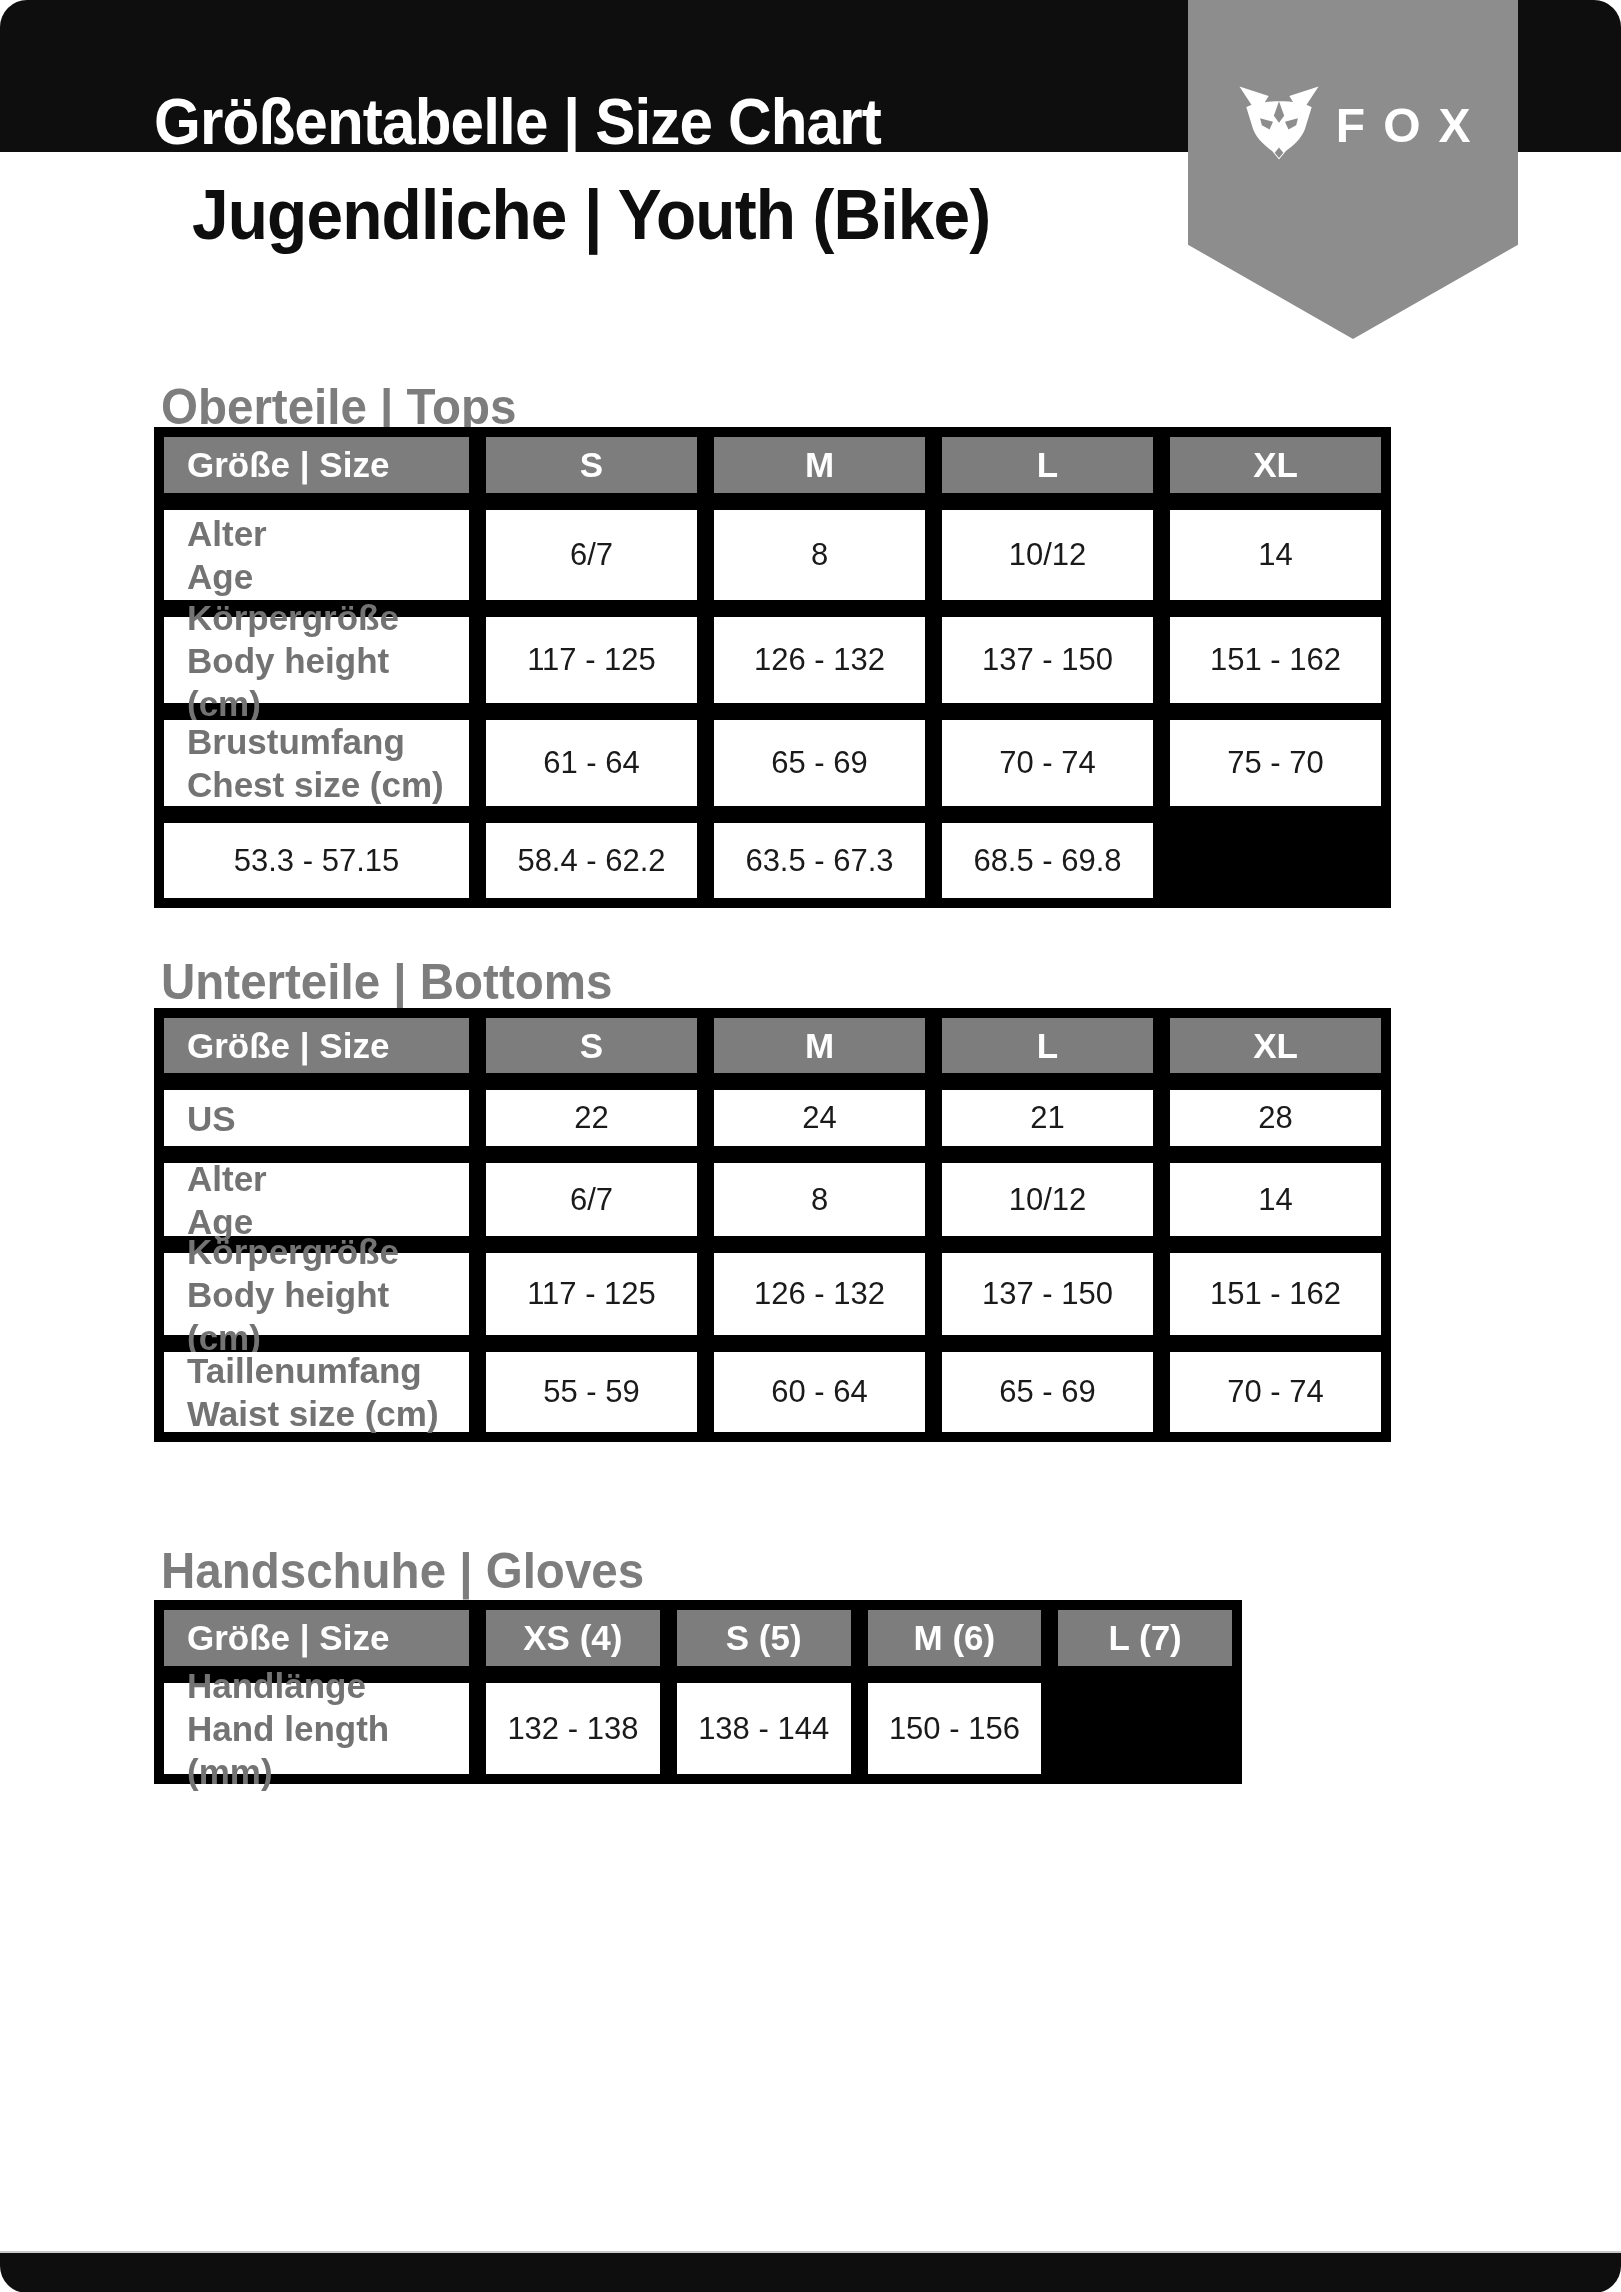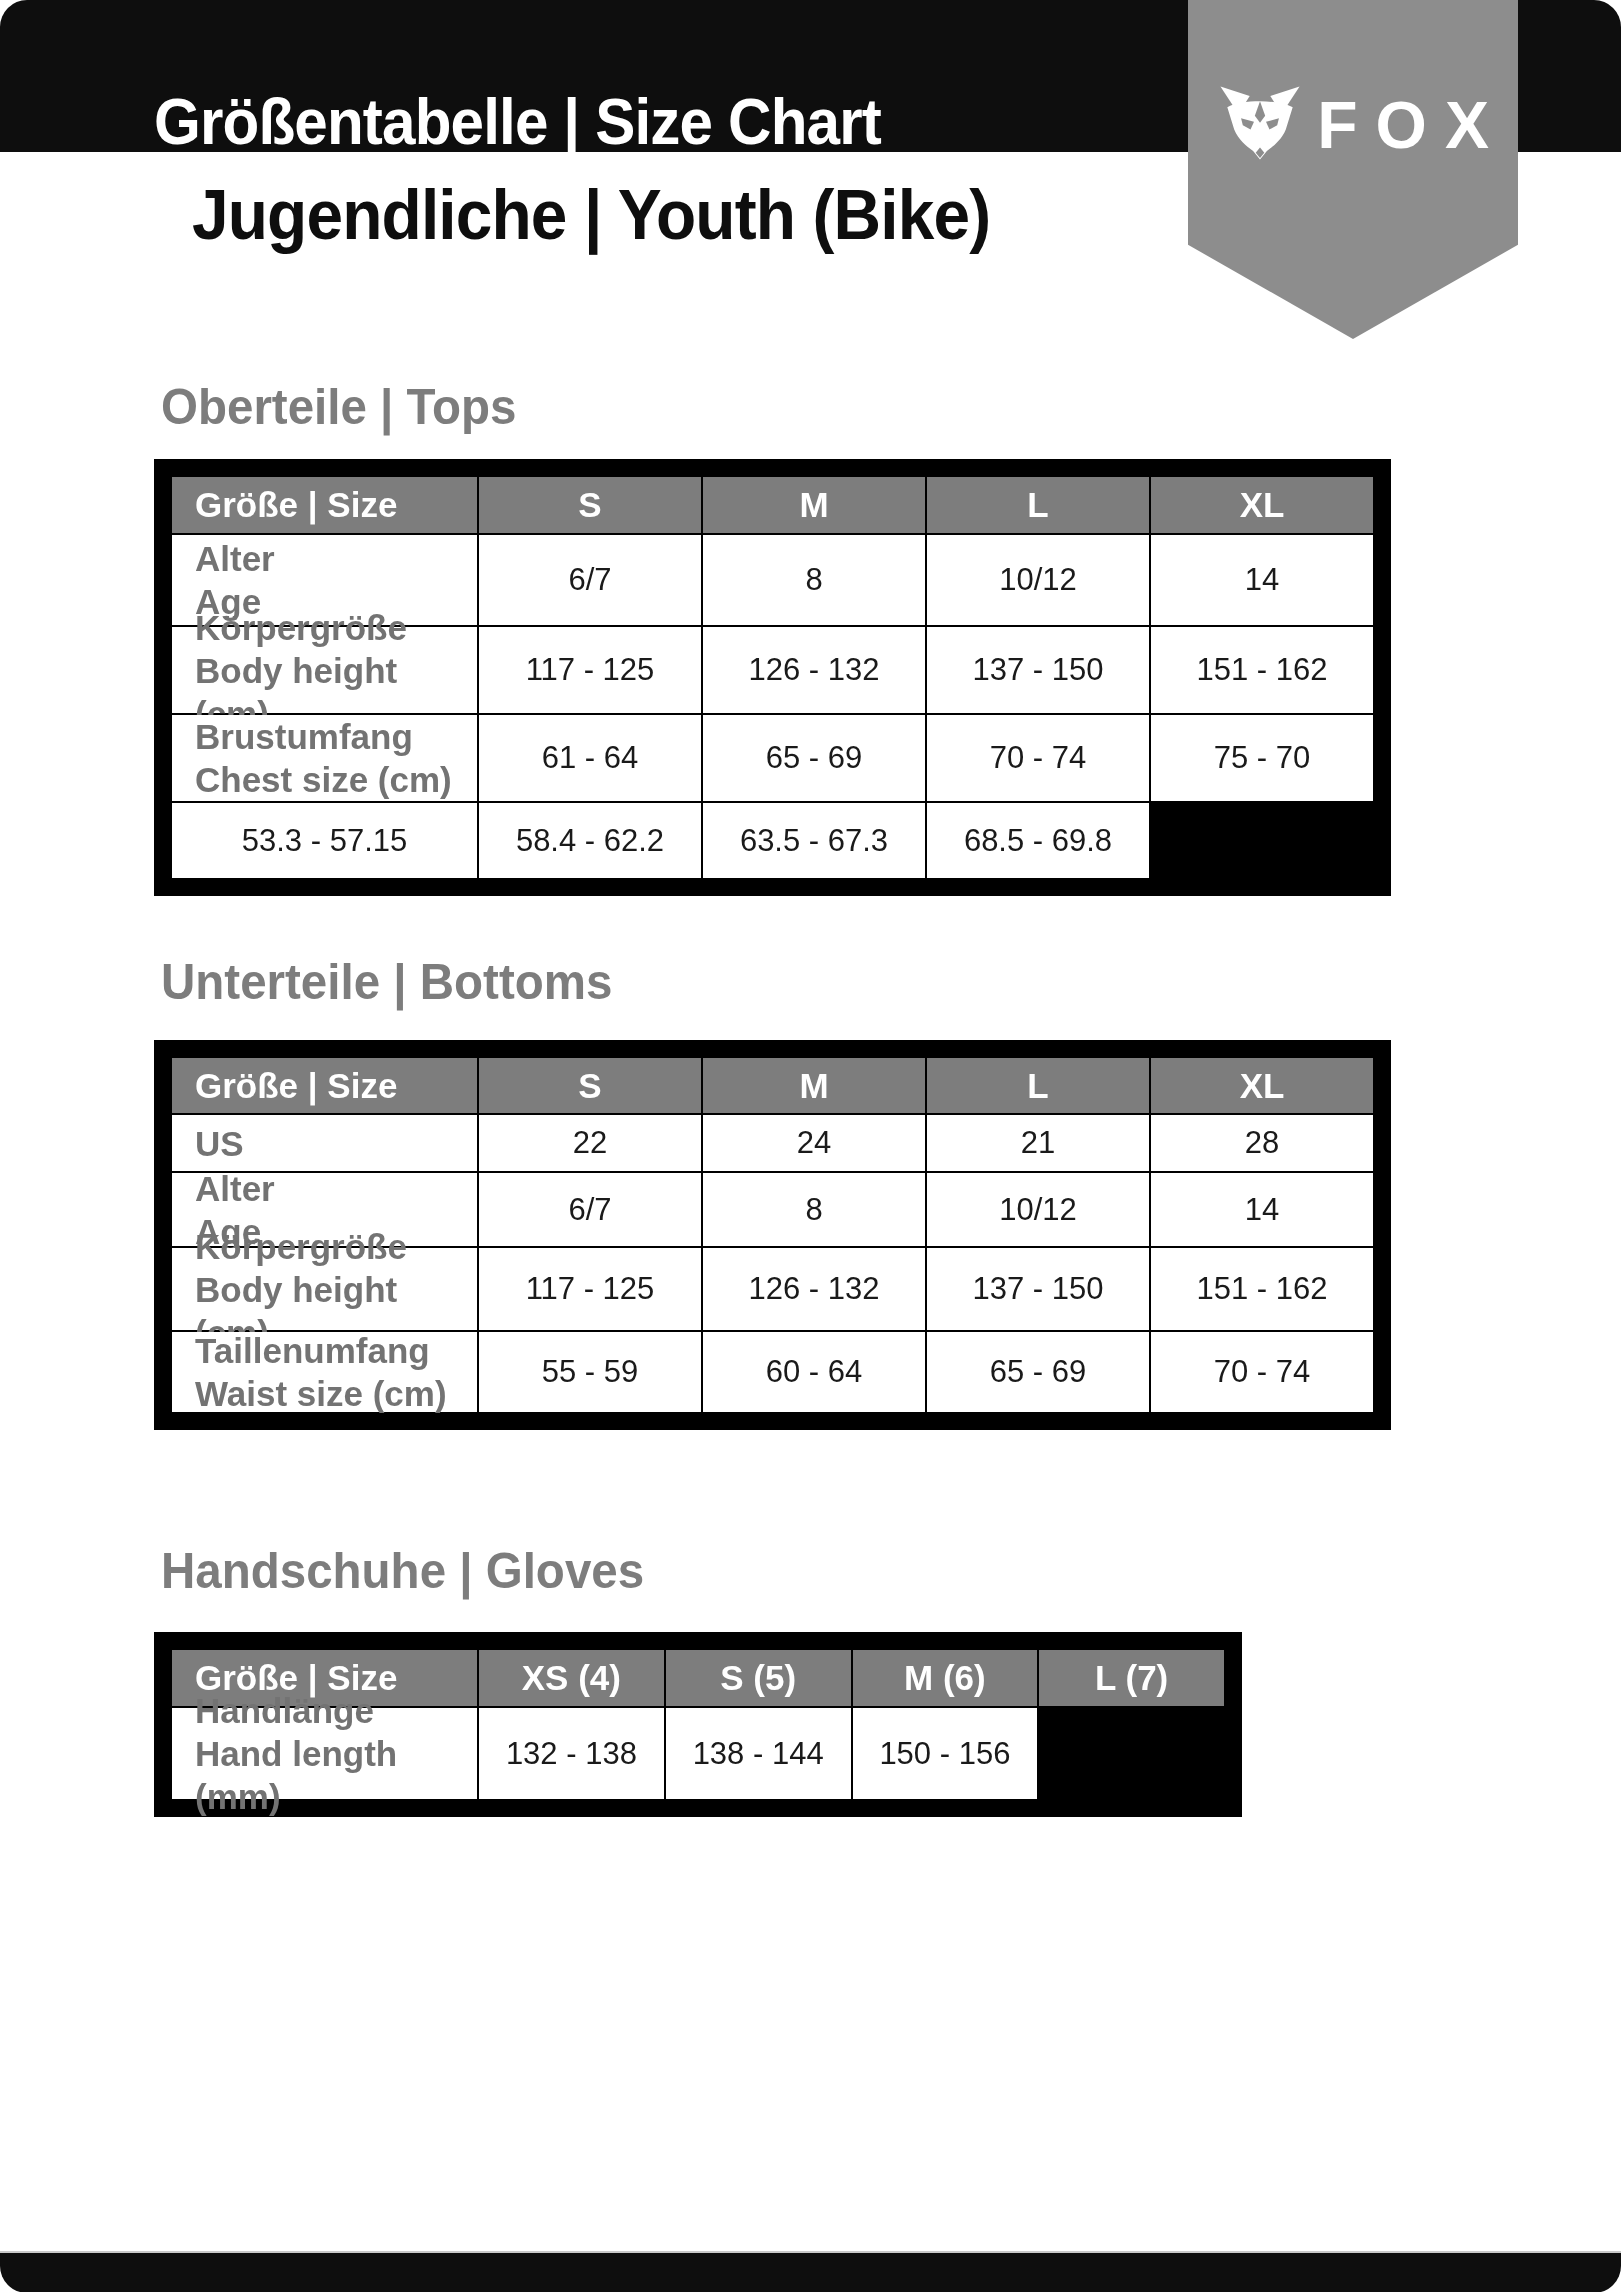--- a/index.html
+++ b/index.html
@@ -24,38 +24,37 @@
   
   .brand-pennant{
     position:absolute;left:1188px;top:0;width:330px;height:339px;background:#8d8d8d;
     clip-path:polygon(0 0,100% 0,100% 72.2%,50% 100%,0 72.2%);
   }
   .brand-row{
     position:absolute;left:0;top:86px;width:100%;
     display:flex;justify-content:center;align-items:center;gap:14.3px;
   }
   .brand-wordmark{
-    font-size:66px;font-weight:800;color:#ffffff;letter-spacing:18px;
+    font-size:48px;font-weight:800;color:#ffffff;letter-spacing:18px;
     margin-right:-18px;line-height:75px;white-space:nowrap;
   }
 
   
   .section-heading{
     position:absolute;font-size:50px;line-height:54px;font-weight:700;color:#7d7d7d;
     white-space:nowrap;transform:scaleX(0.95);transform-origin:left center;
   }
   .heading-0{left:161px;top:380px;}
   .heading-1{left:161px;top:955px;}
   .heading-2{left:161px;top:1544px;}
 
   
   .size-table{
-    position:absolute;display:grid;background:#000000;padding:18px;gap:2px;
+    position:absolute;display:grid;background:#000000;padding:10px;gap:17px;
     box-sizing:border-box;
-    margin-top:32px;
   }
   .grid-0{left:154px;top:427px;width:1237px;
     grid-template-columns:305px repeat(4,1fr);
     grid-template-rows:56px 90px 86px 86px 75px;}
   .grid-1{left:154px;top:1008px;width:1237px;
     grid-template-columns:305px repeat(4,1fr);
     grid-template-rows:55px 56px 73px 82px 80px;}
   .grid-2{left:154px;top:1600px;width:1088px;
     grid-template-columns:305px repeat(4,1fr);
     grid-template-rows:56px 91px;}

